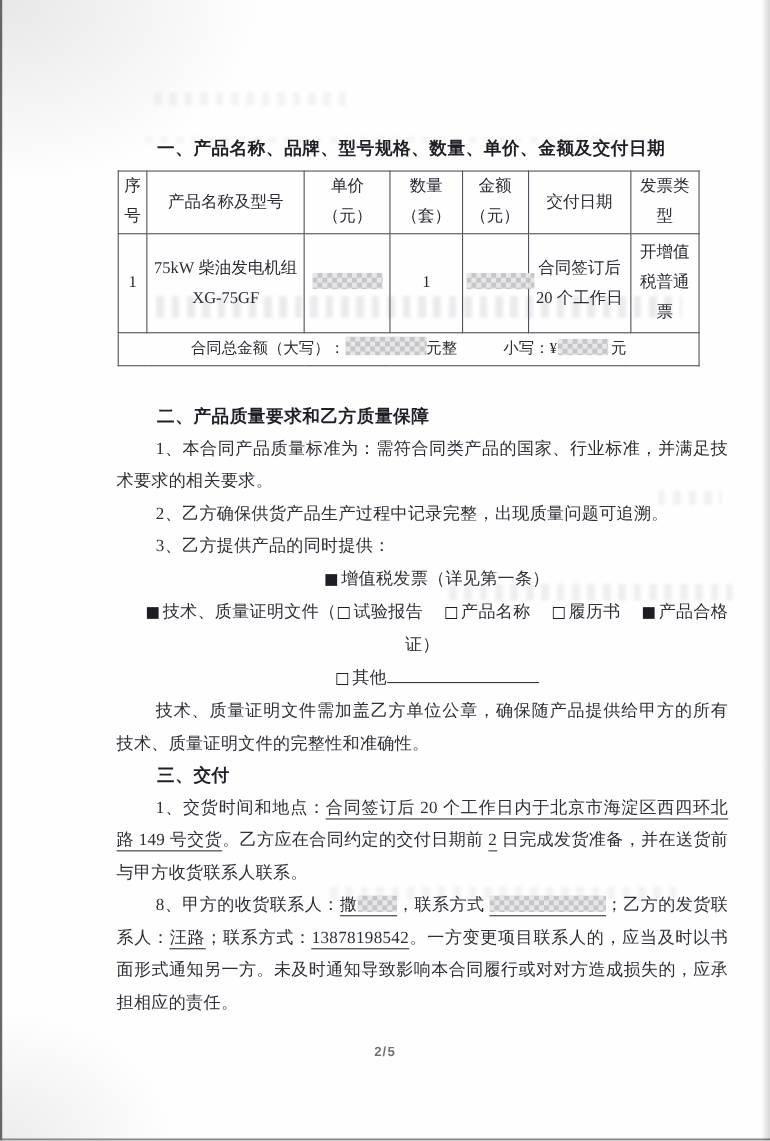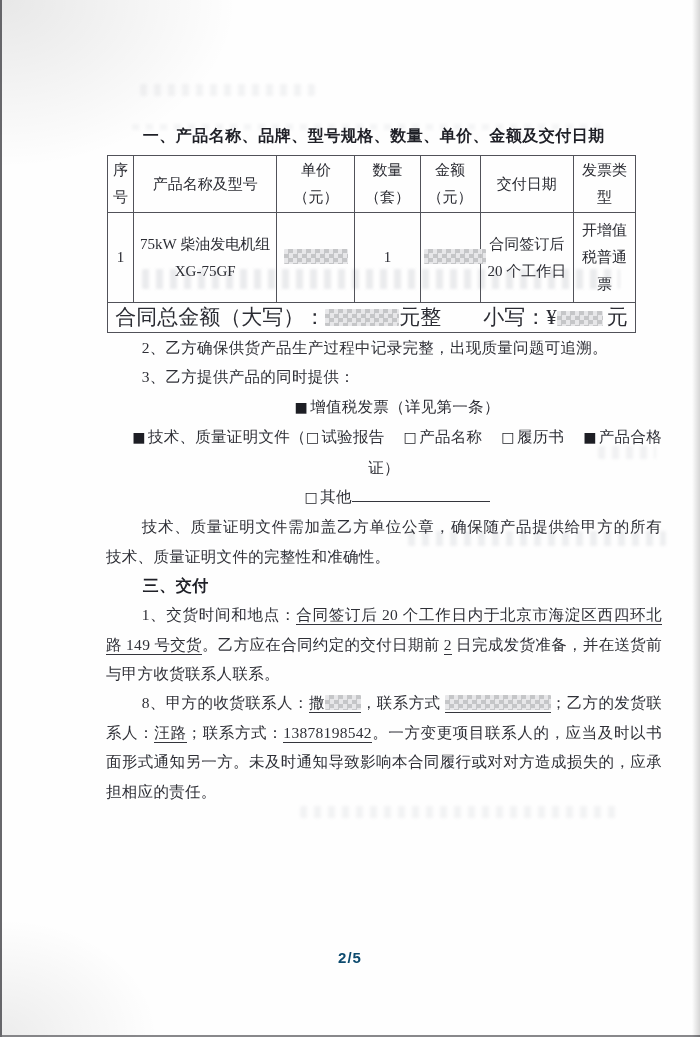--- a/index.html
+++ b/index.html
@@ -50,27 +50,27 @@
   table.contract { border-collapse:collapse; table-layout:fixed; width:529px; margin-left:1px;
     font-size:15px; color:#2b2c33; }
   table.contract td { border:1px solid #515259; text-align:center; vertical-align:middle;
     padding:1px 3px; line-height:27px; }
   td.hdr { line-height:26px; }
   tr.hdr-row { height:56px; }
   tr.data-row { height:90px; }
   tr.total-row { height:28px; }
   td.product-cell { text-align:left; padding-left:8px; line-height:30px; }
   td.invoice-cell { line-height:30px; padding:1px 6px; }
-  td.total-cell { text-align:left; padding-left:65px; font-size:21px; }
+  td.total-cell { text-align:left; padding-left:65px; font-size:14px; }
   .small-gap { margin-left:42px; }
 
   .footer {
     position:absolute; left:0; right:0; top:949px; text-align:center;
     font-family:"Liberation Sans","DejaVu Sans",sans-serif;
-    font-weight:bold; font-size:15px; letter-spacing:1px; color:#0c4a6e;
+    font-weight:bold; font-size:12px; letter-spacing:1px; color:#737373;
   }
 </style>
 </head>
 <body>
 
 <div class="page">
   <div class="corner-shade"></div>
   <div class="corner-shade-b"></div>
 
   <div class="ghost" style="left:140px; top:84px; width:175px; height:12px; opacity:.22;"></div>
@@ -114,20 +114,22 @@
           <td><span>合同签订后</span><br><span>20 个工作日</span></td>
           <td class="invoice-cell">开增值税普通票</td>
         </tr>
         <tr class="total-row">
           <td class="total-cell" colspan="7"><span>合同总金额（大写）：</span><span class="redact tall" style="width:74px"></span><span>元整</span><span class="small-gap">小写：¥</span><span class="redact" style="width:46px"></span> <span>元</span></td>
         </tr>
       </tbody>
         </table>
     </div>
 
+    <p class="sec-heading mt">二、产品质量要求和乙方质量保障</p>
+    <p class="para">1、本合同产品质量标准为：需符合同类产品的国家、行业标准，并满足技术要求的相关要求。</p>
     <p class="para">2、乙方确保供货产品生产过程中记录完整，出现质量问题可追溯。</p>
     <p class="para">3、乙方提供产品的同时提供：</p>
 
     <p class="para check"><span class="cb">■</span><span>增值税发票（详见第一条）</span></p>
     <p class="para check"><span class="cb">■</span><span>技术、质量证明文件（</span><span class="cb">□</span><span>试验报告</span><span class="cb gap">□</span><span>产品名称</span><span class="cb gap">□</span><span>履历书</span><span class="cb gap">■</span><span>产品合格证）</span></p>
     <p class="para check"><span class="cb">□</span><span>其他</span><span class="blank-line"></span></p>
 
     <p class="para">技术、质量证明文件需加盖乙方单位公章，确保随产品提供给甲方的所有技术、质量证明文件的完整性和准确性。</p>
 
     <p class="sec-heading">三、交付</p>

